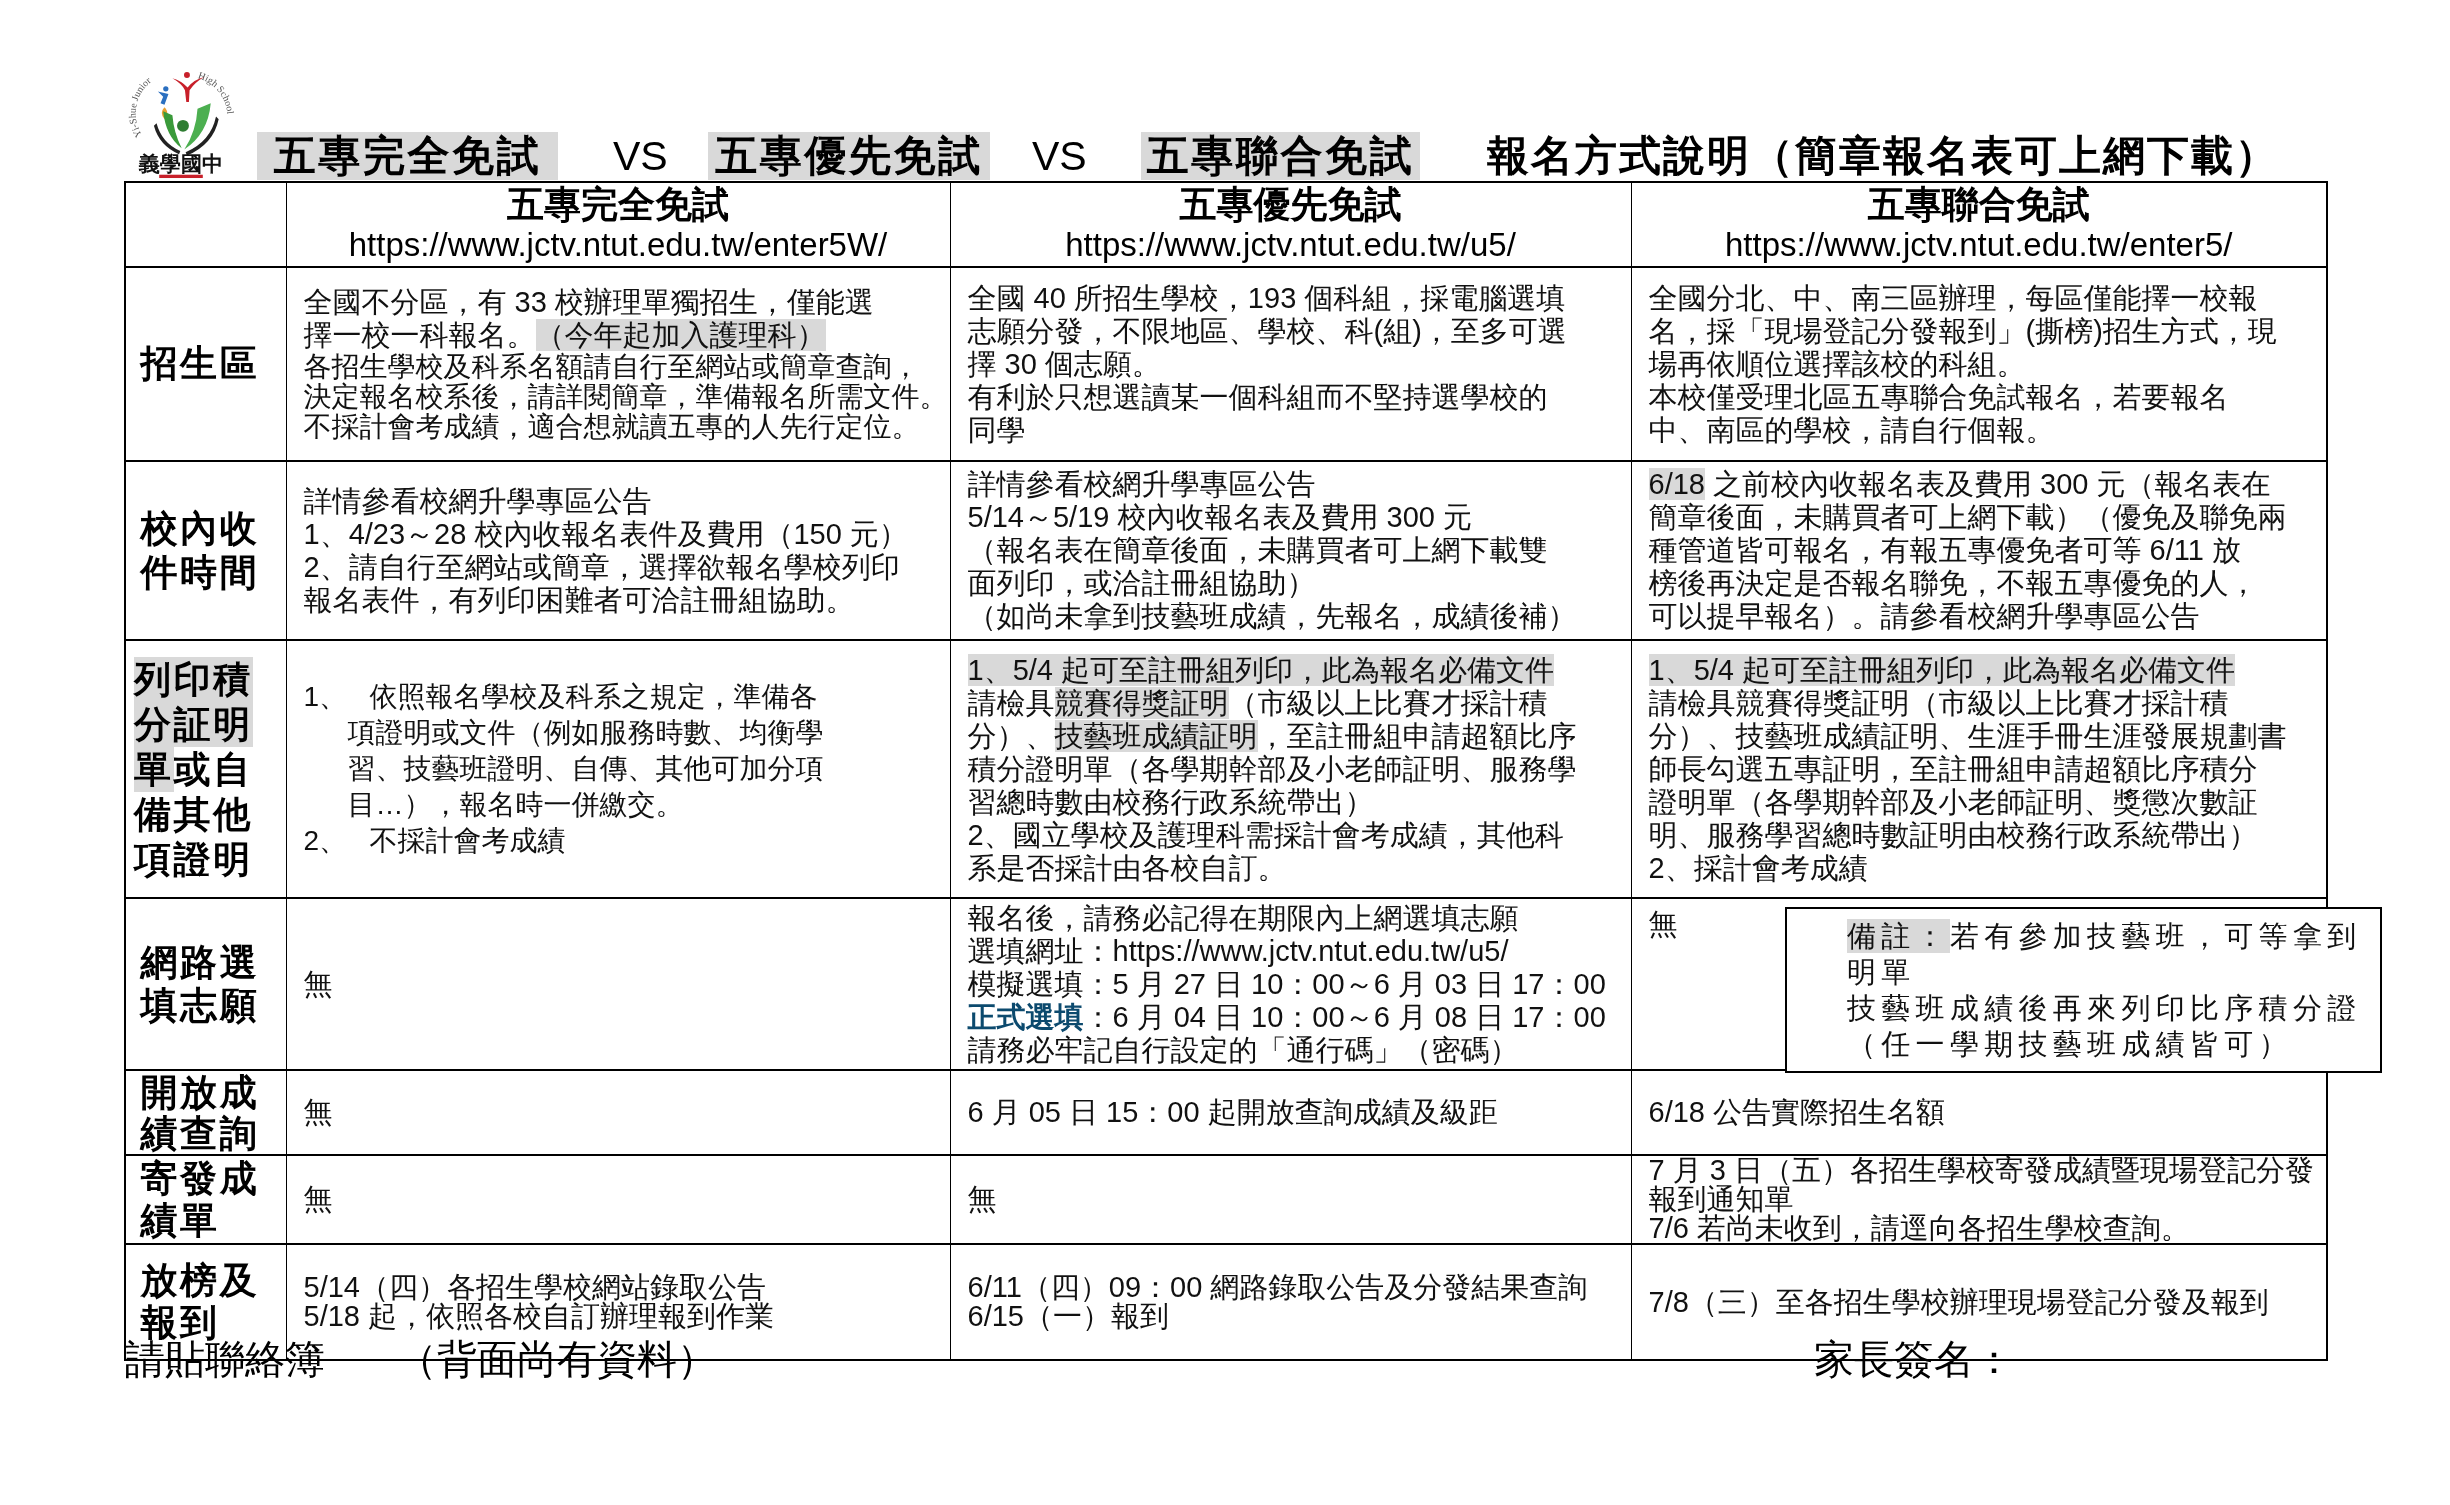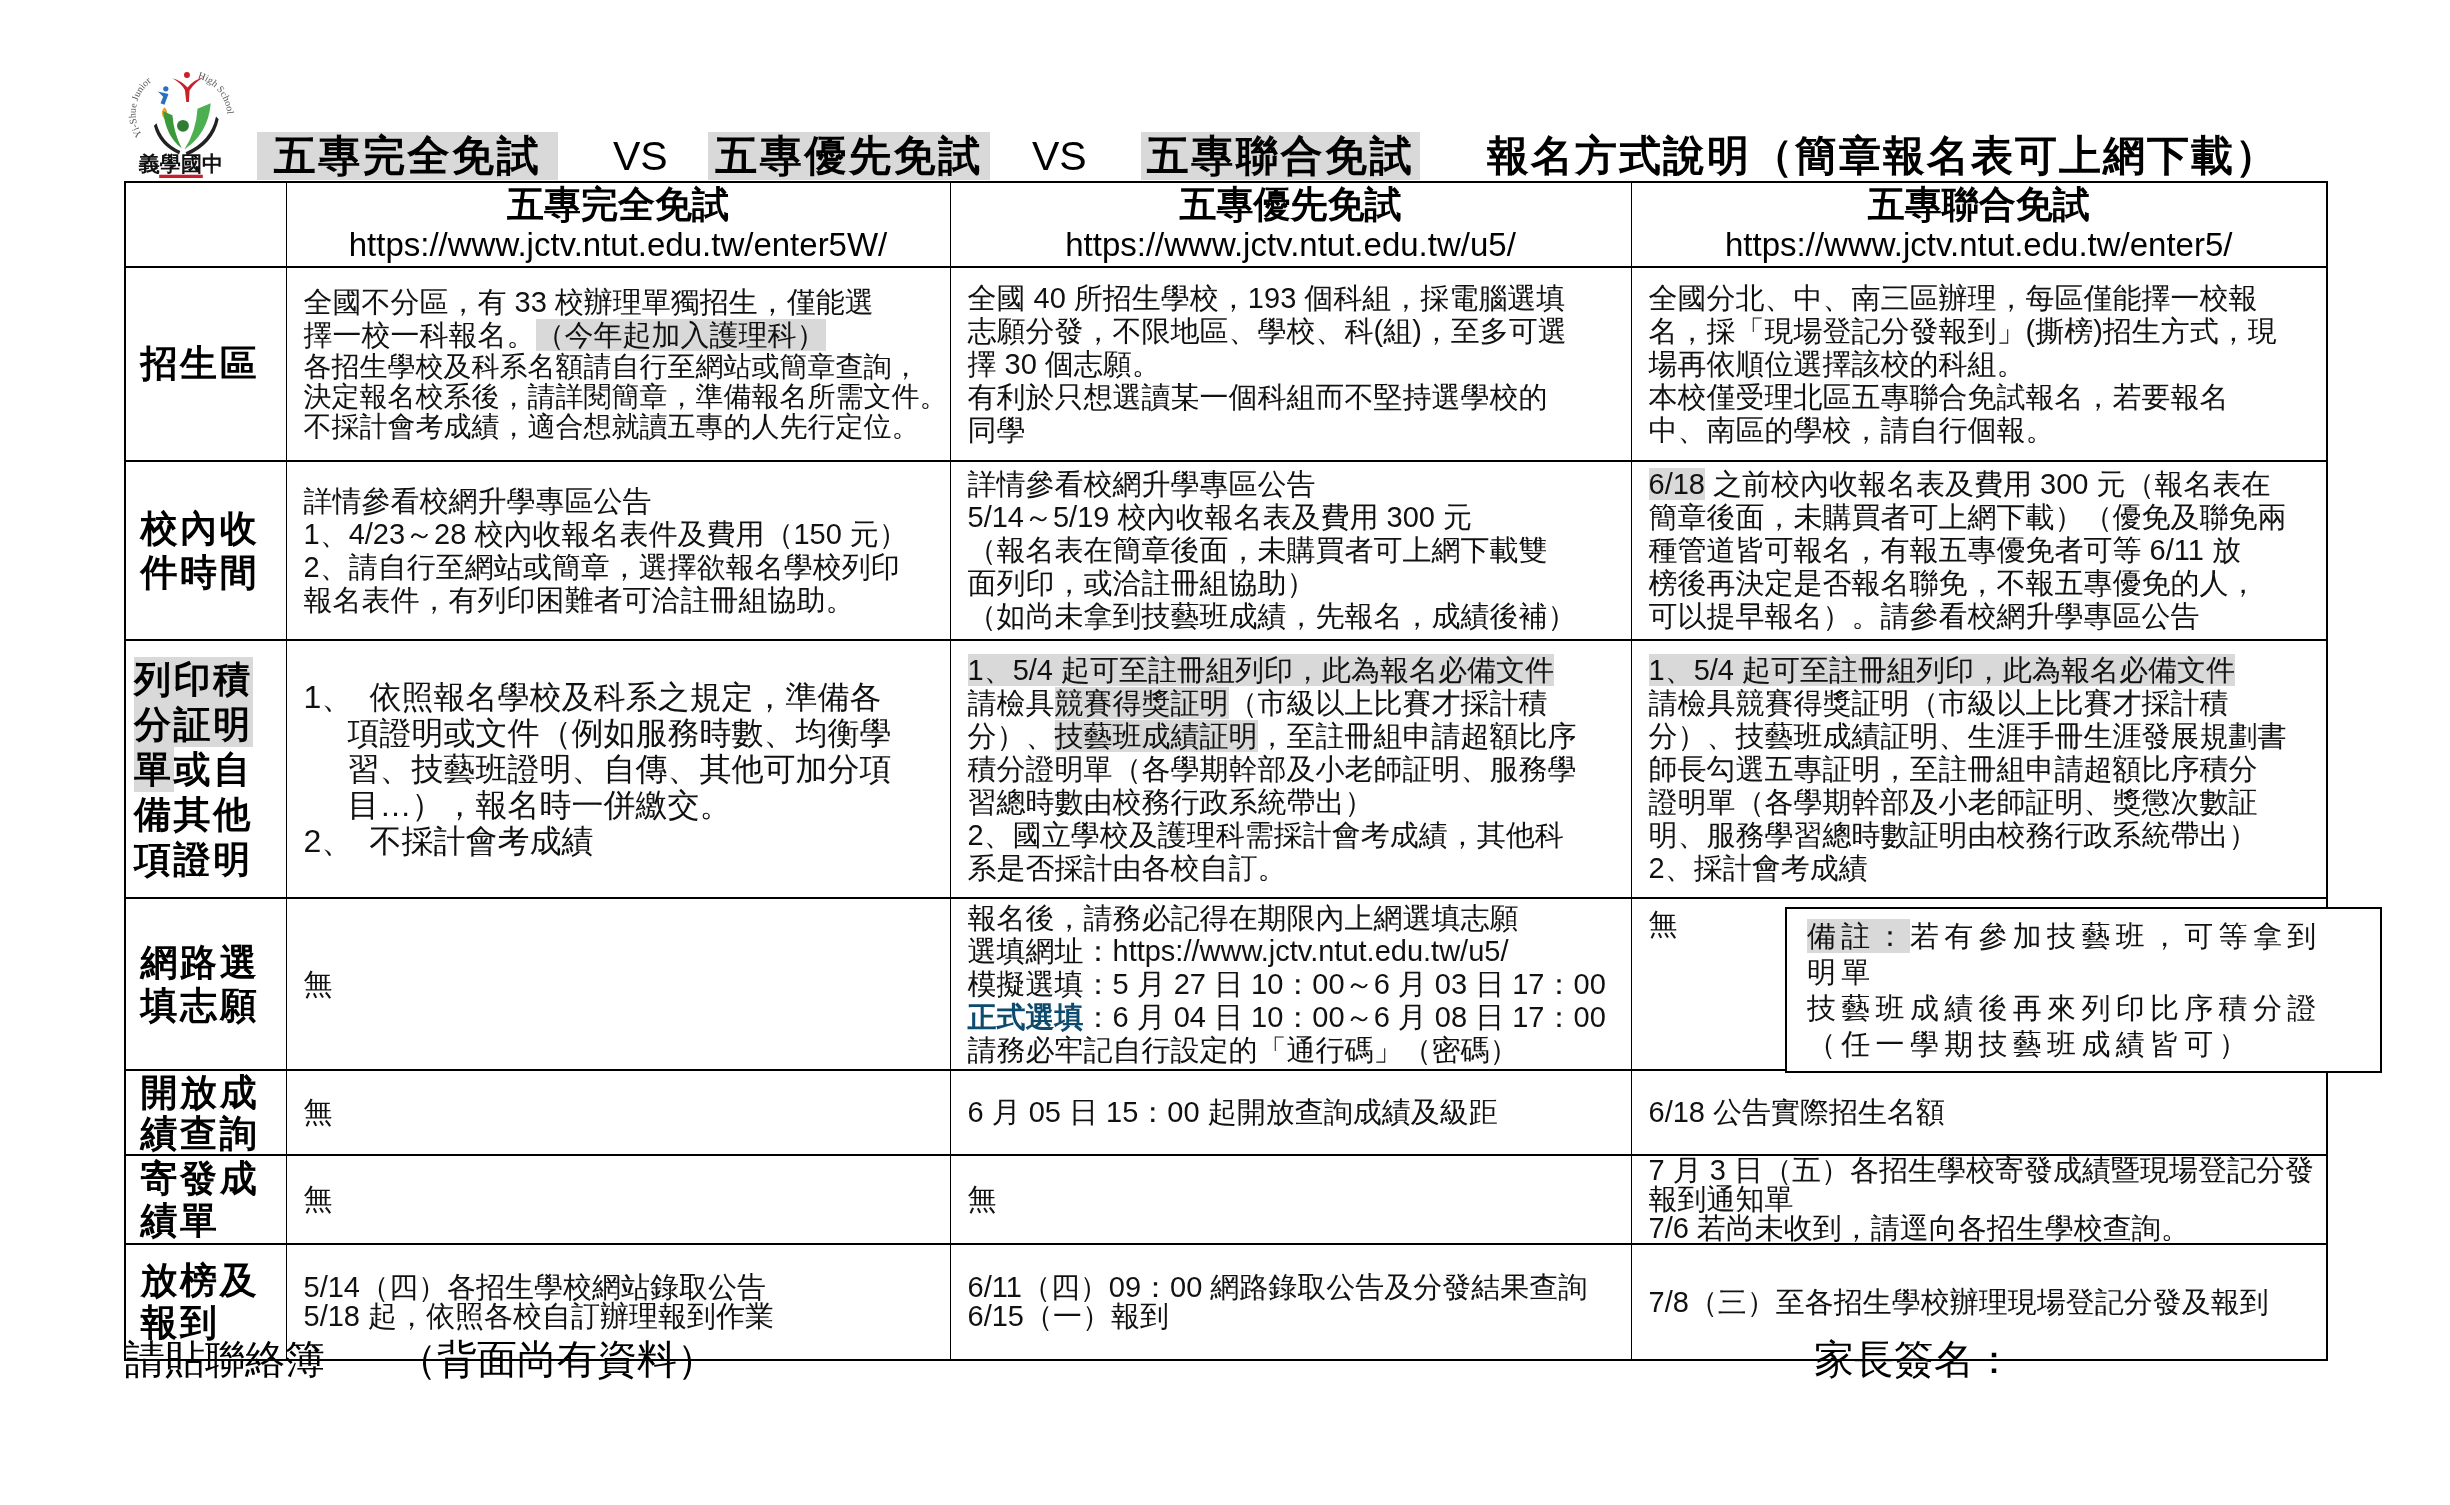--- a/index.html
+++ b/index.html
@@ -20,30 +20,30 @@
         border-right:1.3px solid #000;vertical-align:middle;text-align:left;padding:0 5.3px 0 17px;
         overflow:visible;font-weight:normal;}
   .grid th.lab{padding:0 2.6px 0 14.5px;font-size:37px;font-weight:bold;line-height:44px;letter-spacing:2.6px;
         color:#000;font-family:"DejaVu Sans",sans-serif;}
   .lab .hl{display:inline-block;}
   .grid th.colh{text-align:center;padding:0;}
   .colh .ct{font-size:37px;font-weight:bold;line-height:41px;color:#000;font-family:"DejaVu Sans",sans-serif;}
   .colh .cu{font-family:"Liberation Sans",sans-serif;font-size:33px;line-height:40px;color:#000;}
   .ln{white-space:nowrap;font-size:29px;line-height:33px;}
   .ln.sm{font-size:28px;line-height:30px;}
-  .ln.big{font-size:32px;line-height:36px;}
+  .ln.big{font-size:28px;line-height:36px;}
   .ln.tight{line-height:29px;}
   .ln .num{display:inline-block;width:66px;}
   .ln.indent{padding-left:44px;}
   td.top{vertical-align:top;padding-top:9.3px;}
 
   .note{position:absolute;left:1785px;top:907px;width:573px;height:153px;border:2.6px solid #000;
         background:#fff;padding:9.3px 0 0 20px;z-index:2;
         font-family:"DejaVu Serif",serif;font-size:29px;line-height:36px;letter-spacing:5.3px;color:#111;}
-  .note .nl{white-space:nowrap;}
+  .note .nl{white-space:nowrap;margin-left:40px;}
 
   .foot{position:absolute;top:1339px;font-size:40px;line-height:40px;color:#000;white-space:nowrap;
         font-family:"DejaVu Sans",sans-serif;}
 </style>
 </head>
 <body>
 
 <div class="page">
 
   <div class="logo">

